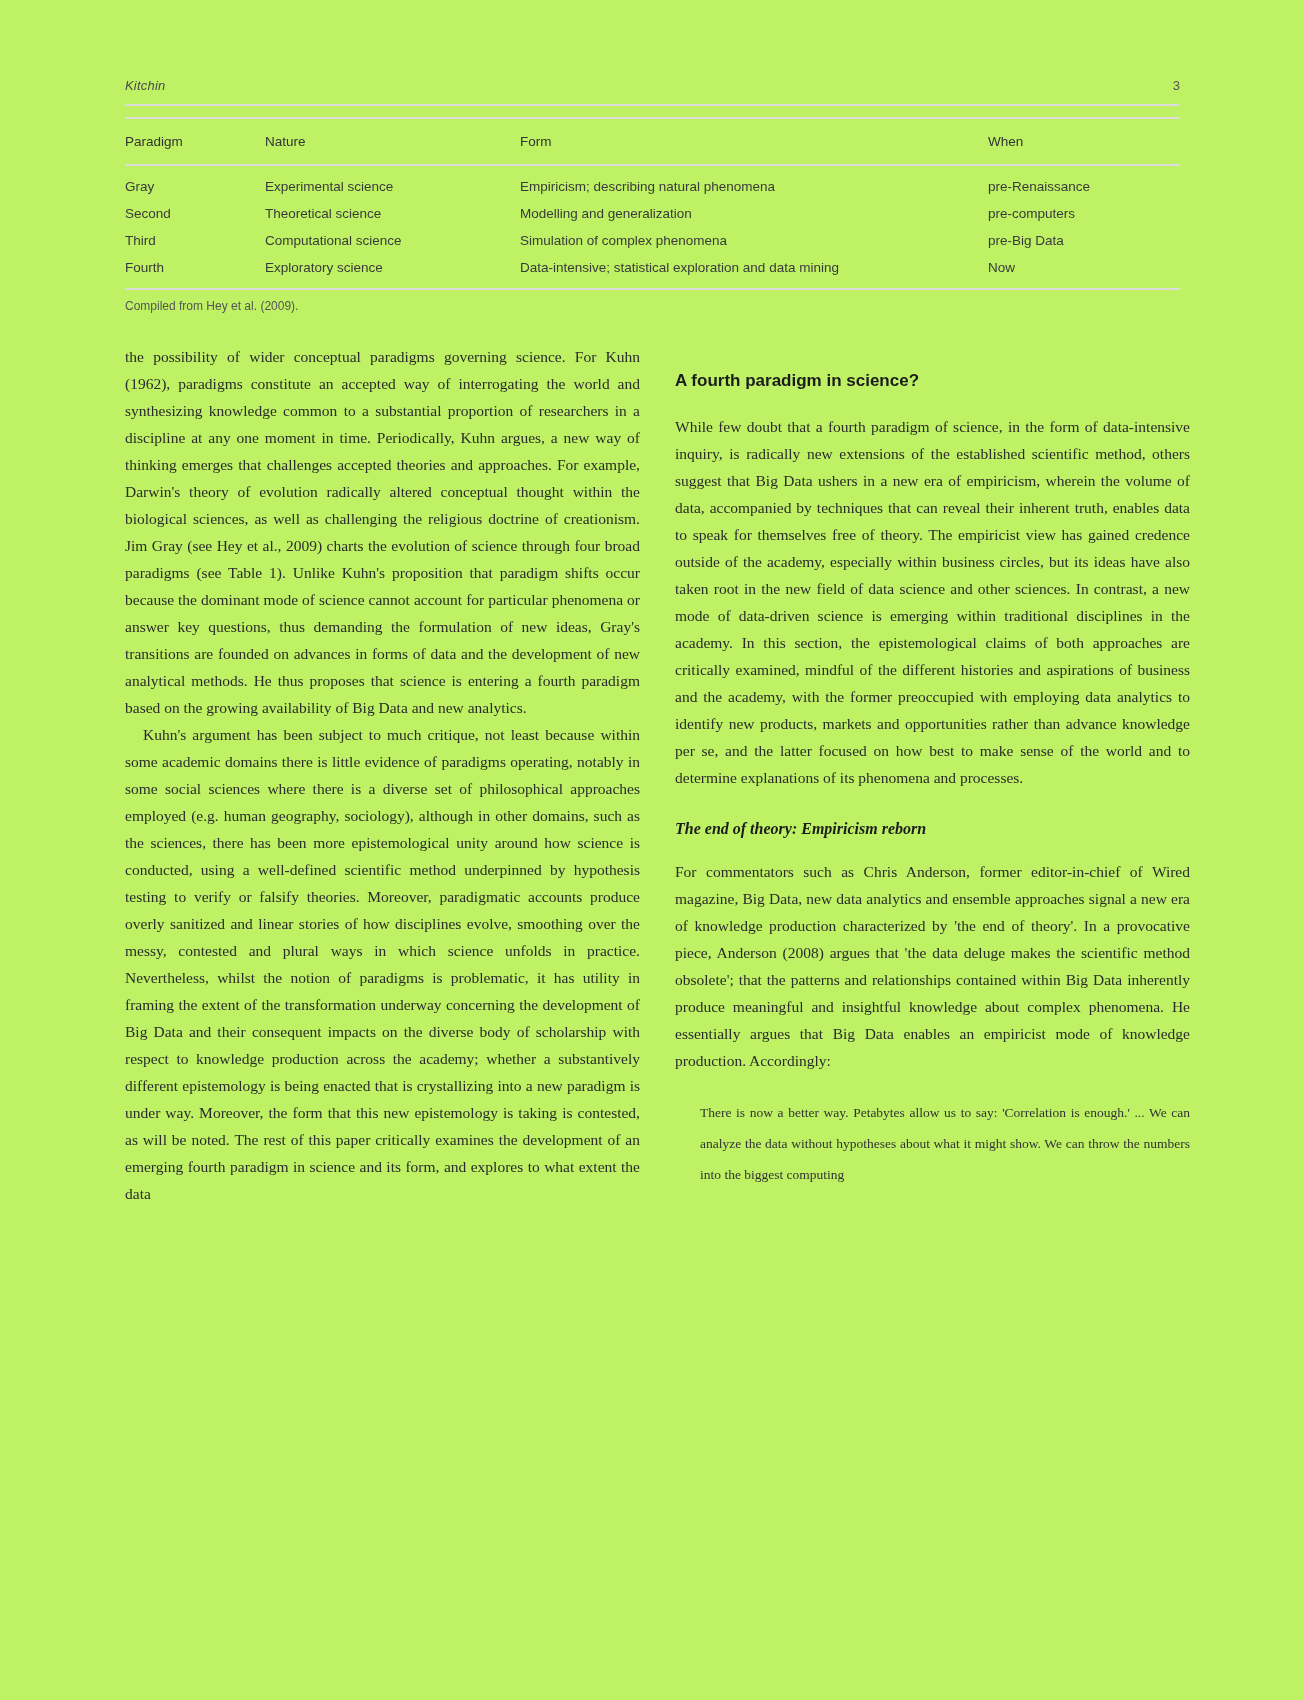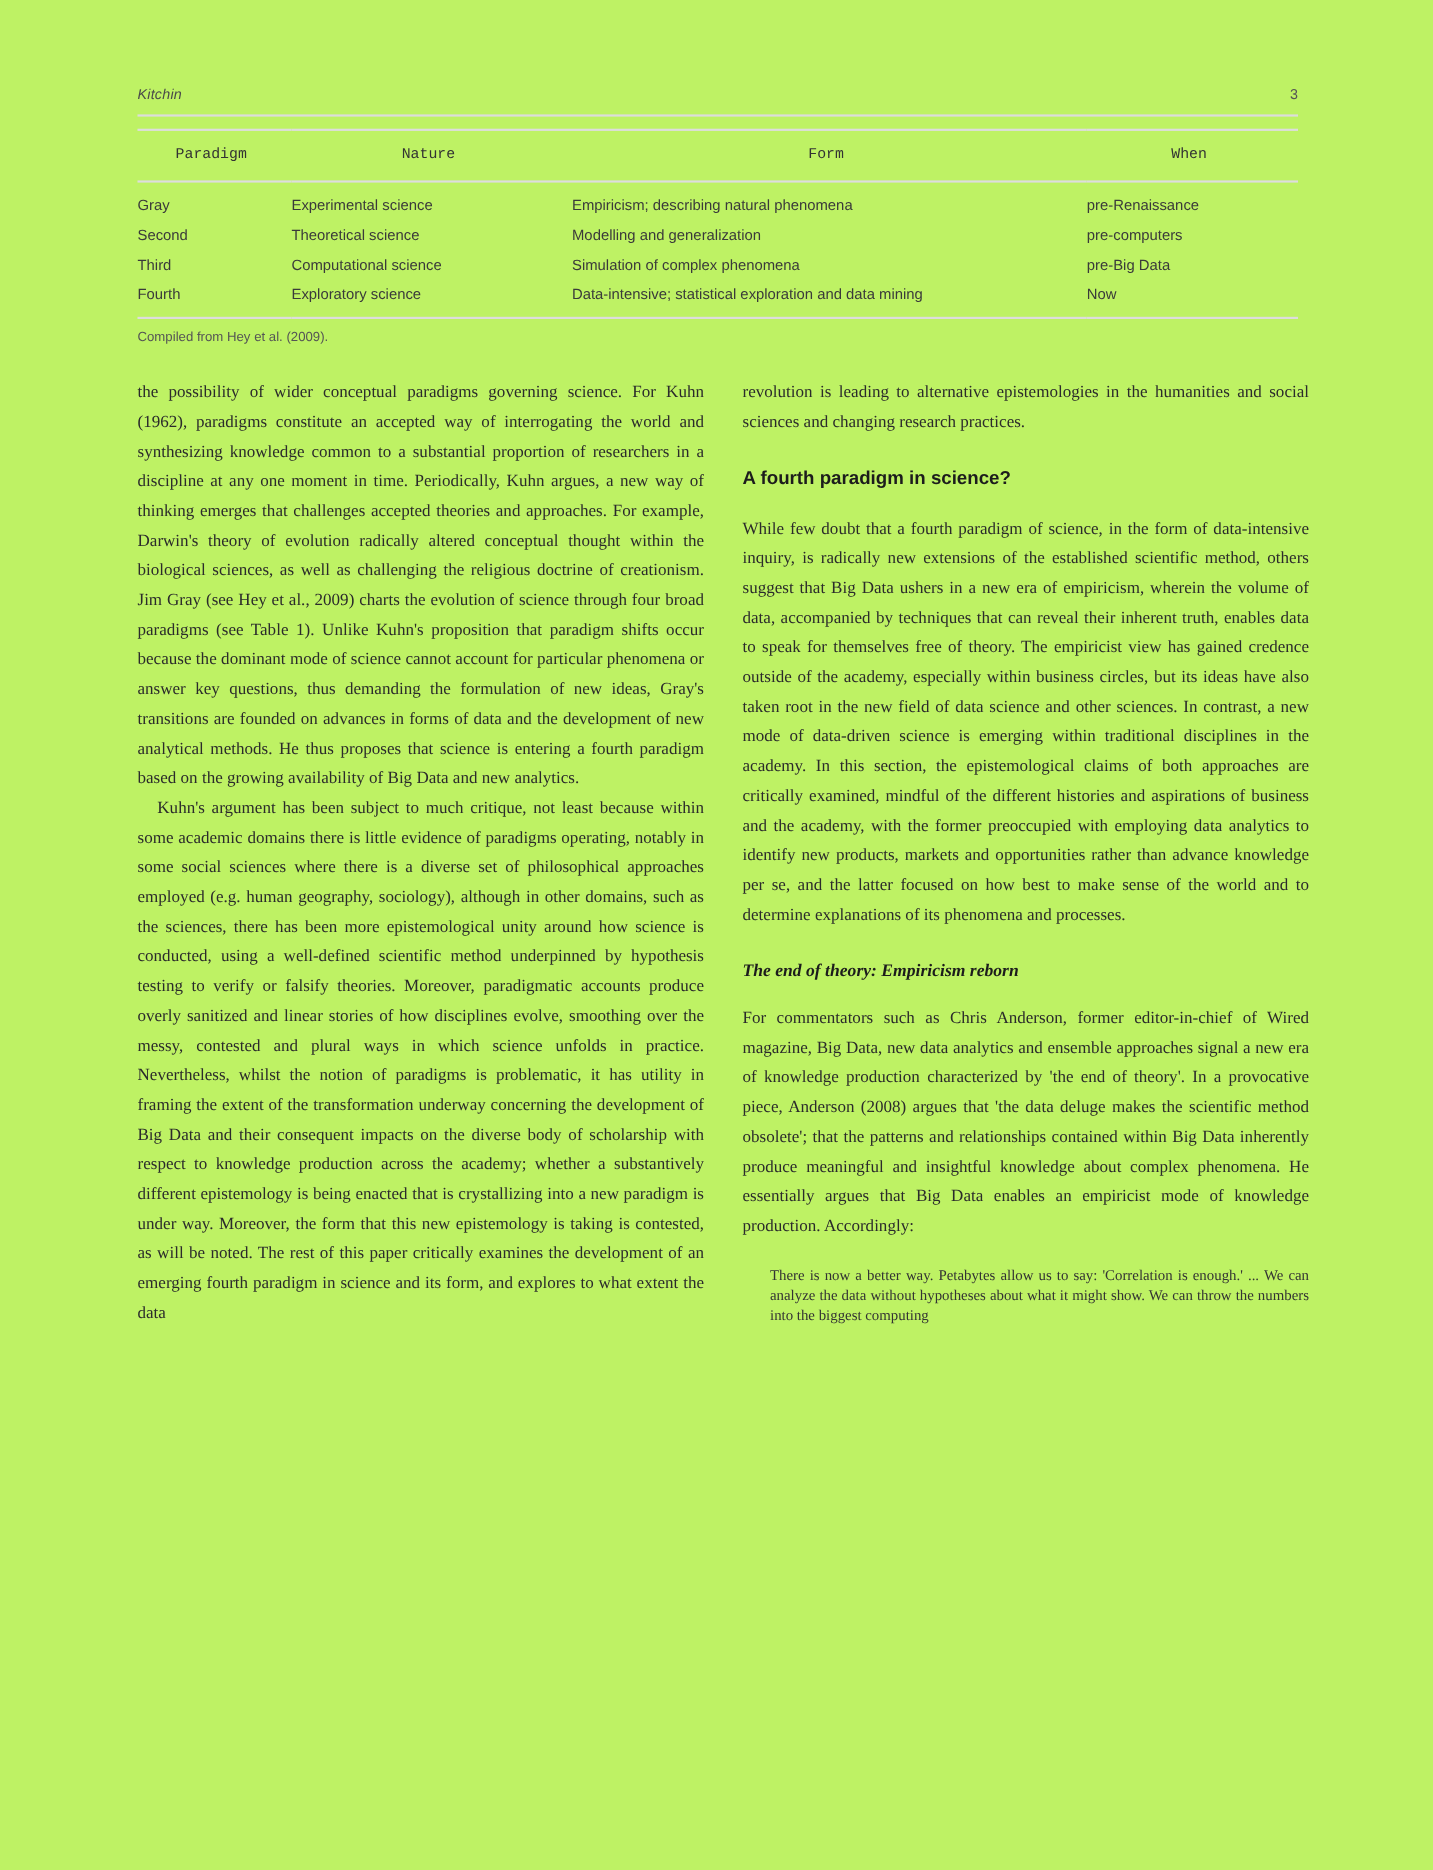--- a/index.html
+++ b/index.html
@@ -42,27 +42,26 @@
     border-collapse: collapse;
     font-family: "Liberation Sans", sans-serif;
     font-size: 13.5px;
     color: #3a3a3a;
   }
   table.paradigms col.c1 { width: 140px; }
   table.paradigms col.c2 { width: 255px; }
   table.paradigms col.c3 { width: 468px; }
   table.paradigms col.c4 { width: 192px; }
   table.paradigms thead th {
-    text-align: center;
+    text-align: left;
     font-weight: normal;
     color: #333;
     padding: 15px 6px 15px 0;
     border-top: 2px solid #dddddd;
     border-bottom: 2px solid #dddddd;
-    font-family: Liberation Mono, monospace;
   }
   table.paradigms tbody td {
     padding: 5px 6px 5px 0;
     line-height: 17px;
     vertical-align: top;
   }
   table.paradigms tbody tr:first-child td { padding-top: 12px; }
   table.paradigms tbody tr:last-child td { padding-bottom: 12px; }
   table.paradigms tbody { border-bottom: 2px solid #dddddd; }
   .table-note {
@@ -102,21 +101,21 @@
     font-style: italic;
     font-weight: bold;
     color: #1c1c1c;
     line-height: 21px;
     text-align: left;
   }
   blockquote.extract {
     margin: 23px 0 0 25px;
     padding: 0;
     font-size: 13.5px;
-    line-height: 18px;
+    line-height: 31px;
     text-align: justify;
     color: #333;
   }
 </style>
 </head>
 <body>
 
 <div class="page">
 
   <div class="running-head">
@@ -171,21 +170,20 @@
   <div class="table-note">Compiled from Hey et al. (2009).</div>
 
   <div class="columns">
 
     <div class="col">
       <p>the possibility of wider conceptual paradigms governing science. For Kuhn (1962), paradigms constitute an accepted way of interrogating the world and synthesizing knowledge common to a substantial proportion of researchers in a discipline at any one moment in time. Periodically, Kuhn argues, a new way of thinking emerges that challenges accepted theories and approaches. For example, Darwin's theory of evolution radically altered conceptual thought within the biological sciences, as well as challenging the religious doctrine of creationism. Jim Gray (see Hey et al., 2009) charts the evolution of science through four broad paradigms (see Table 1). Unlike Kuhn's proposition that paradigm shifts occur because the dominant mode of science cannot account for particular phenomena or answer key questions, thus demanding the formulation of new ideas, Gray's transitions are founded on advances in forms of data and the development of new analytical methods. He thus proposes that science is entering a fourth paradigm based on the growing availability of Big Data and new analytics.</p>
       <p class="indent">Kuhn's argument has been subject to much critique, not least because within some academic domains there is little evidence of paradigms operating, notably in some social sciences where there is a diverse set of philosophical approaches employed (e.g. human geography, sociology), although in other domains, such as the sciences, there has been more epistemological unity around how science is conducted, using a well-defined scientific method underpinned by hypothesis testing to verify or falsify theories. Moreover, paradigmatic accounts produce overly sanitized and linear stories of how disciplines evolve, smoothing over the messy, contested and plural ways in which science unfolds in practice. Nevertheless, whilst the notion of paradigms is problematic, it has utility in framing the extent of the transformation underway concerning the development of Big Data and their consequent impacts on the diverse body of scholarship with respect to knowledge production across the academy; whether a substantively different epistemology is being enacted that is crystallizing into a new paradigm is under way. Moreover, the form that this new epistemology is taking is contested, as will be noted. The rest of this paper critically examines the development of an emerging fourth paradigm in science and its form, and explores to what extent the data</p>
     </div>
 
     <div class="col">
-      <p>revolution is leading to alternative epistemologies in the humanities and social sciences and changing research practices.</p>
       <h2 class="section-heading">A fourth paradigm in science?</h2>
       <p>While few doubt that a fourth paradigm of science, in the form of data-intensive inquiry, is radically new extensions of the established scientific method, others suggest that Big Data ushers in a new era of empiricism, wherein the volume of data, accompanied by techniques that can reveal their inherent truth, enables data to speak for themselves free of theory. The empiricist view has gained credence outside of the academy, especially within business circles, but its ideas have also taken root in the new field of data science and other sciences. In contrast, a new mode of data-driven science is emerging within traditional disciplines in the academy. In this section, the epistemological claims of both approaches are critically examined, mindful of the different histories and aspirations of business and the academy, with the former preoccupied with employing data analytics to identify new products, markets and opportunities rather than advance knowledge per se, and the latter focused on how best to make sense of the world and to determine explanations of its phenomena and processes.</p>
       <h3 class="subsection-heading">The end of theory: Empiricism reborn</h3>
       <p>For commentators such as Chris Anderson, former editor-in-chief of Wired magazine, Big Data, new data analytics and ensemble approaches signal a new era of knowledge production characterized by 'the end of theory'. In a provocative piece, Anderson (2008) argues that 'the data deluge makes the scientific method obsolete'; that the patterns and relationships contained within Big Data inherently produce meaningful and insightful knowledge about complex phenomena. He essentially argues that Big Data enables an empiricist mode of knowledge production. Accordingly:</p>
       <blockquote class="extract">There is now a better way. Petabytes allow us to say: 'Correlation is enough.' ... We can analyze the data without hypotheses about what it might show. We can throw the numbers into the biggest computing</blockquote>
     </div>
 
   </div>
 
 </div>

